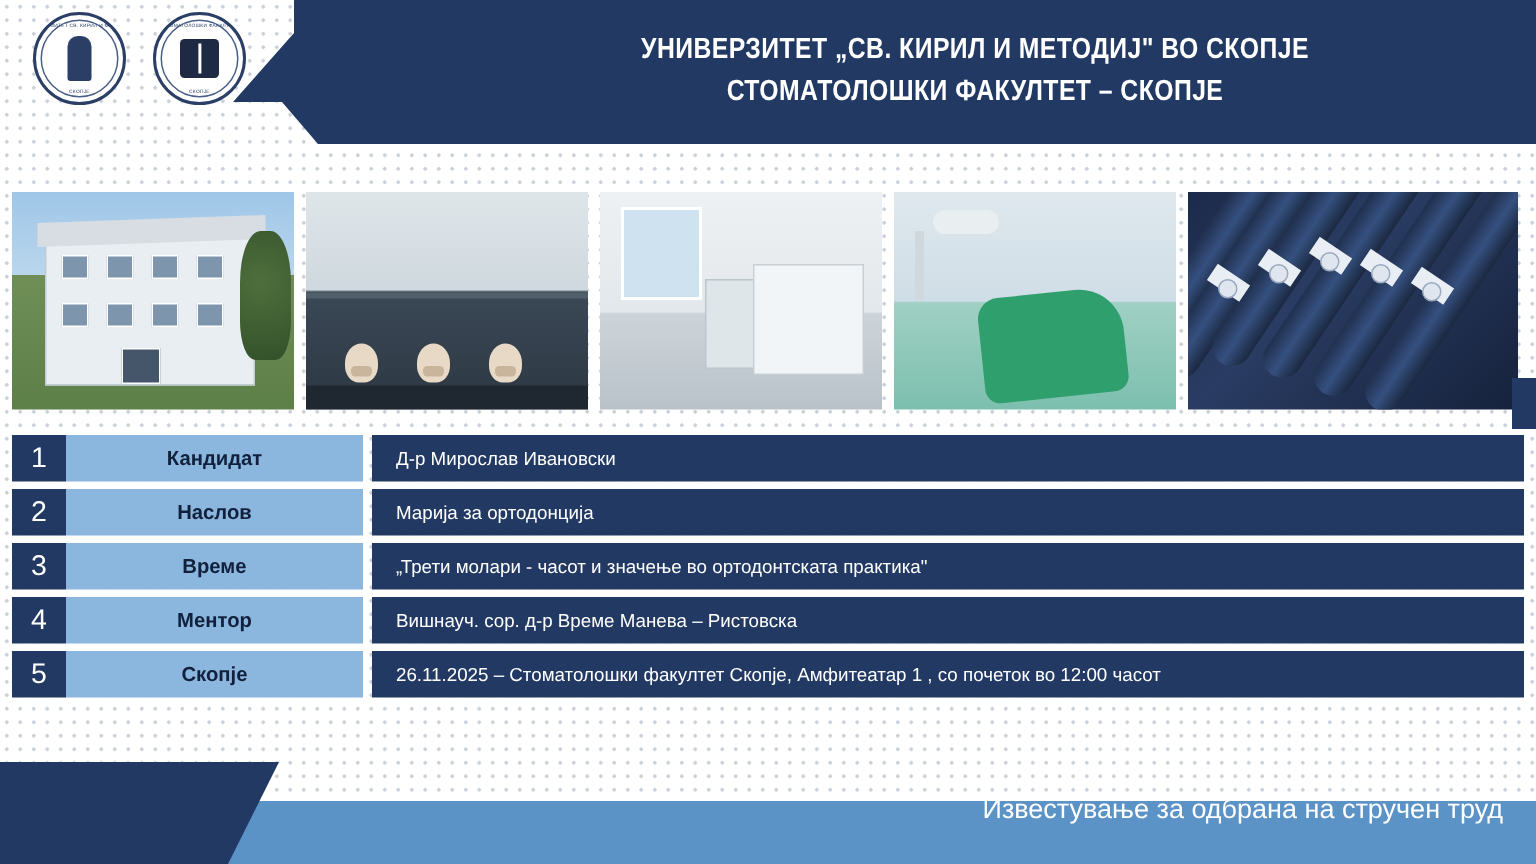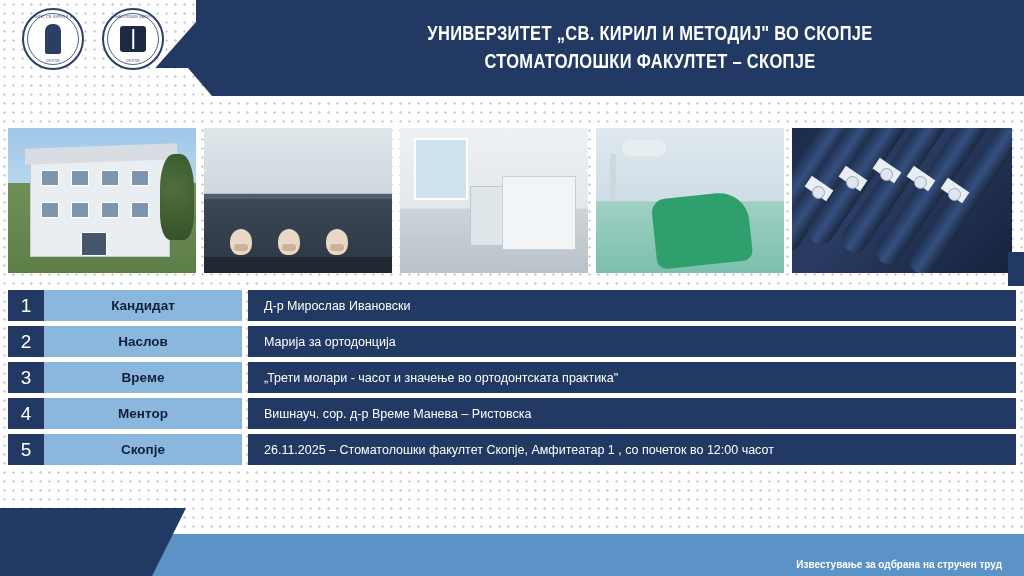--- a/index.html
+++ b/index.html
@@ -166,22 +166,22 @@
   .footer-bar {
     position: absolute; left: 0; bottom: 0; width: 1024px; height: 42px;
     background: #5b93c7;
   }
   .footer-shape {
     position: absolute; left: 0; bottom: 0; width: 240px; height: 68px;
     background: #223A63;
     clip-path: polygon(0 0, 186px 0, 152px 68px, 0 68px);
   }
   .footer-text {
-    position: absolute; right: 22px; bottom: 6px;
-    color: #ffffff; font-size: 10px; font-weight: bold;
+    position: absolute; right: 22px; bottom: 26px;
+    color: #ffffff; font-size: 18px; font-weight: normal;
   }
   .right-accent {
     position: absolute; right: 0; top: 252px; width: 16px; height: 34px;
     background: #223A63;
   }
 </style>
 </head>
 <body>
 
 <div class="slide">

